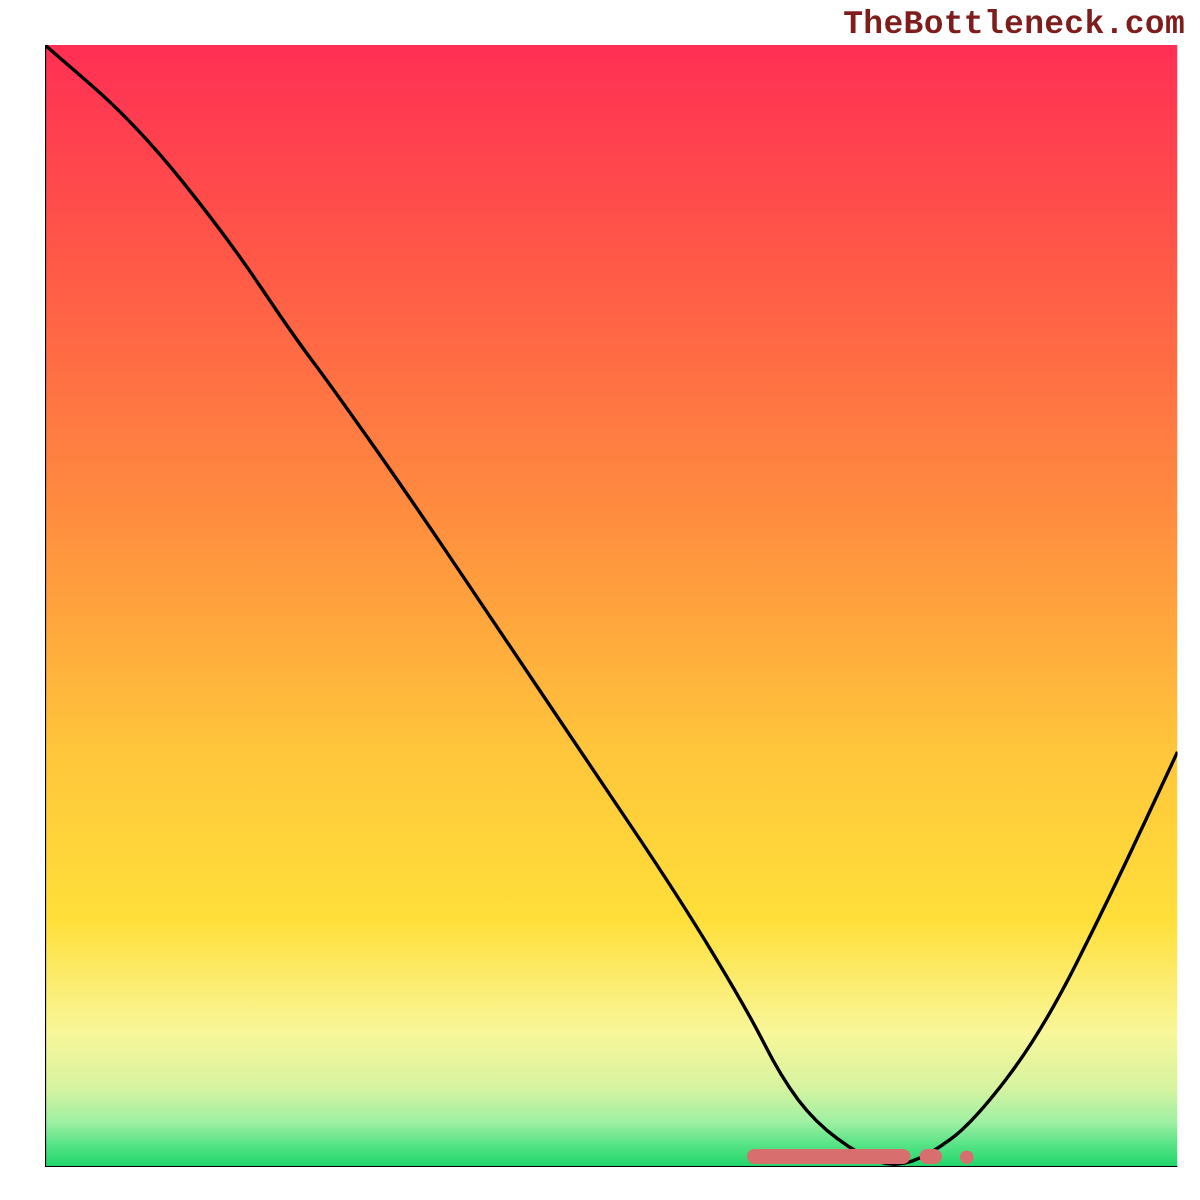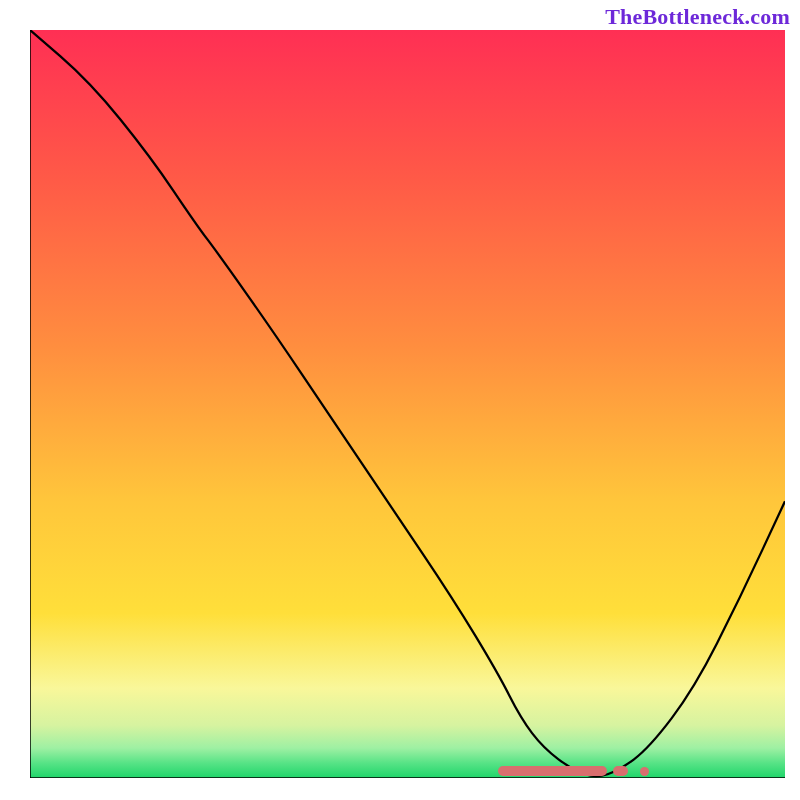--- a/index.html
+++ b/index.html
@@ -17,22 +17,22 @@
     width: 800px;
     height: 800px;
   }
 
   .watermark {
     position: absolute;
     top: 4px;
     right: 10px;
     font-size: 22px;
     font-weight: bold;
-    color: #6d28d9;
-    font-family: Liberation Serif, serif;
+    color: #7f1d1d;
+    font-family: Liberation Mono, monospace;
     letter-spacing: 0.2px;
     z-index: 10;
   }
 
   .chart-area {
     position: absolute;
     left: 30px;
     right: 15px;
     top: 30px;
     bottom: 22px;

